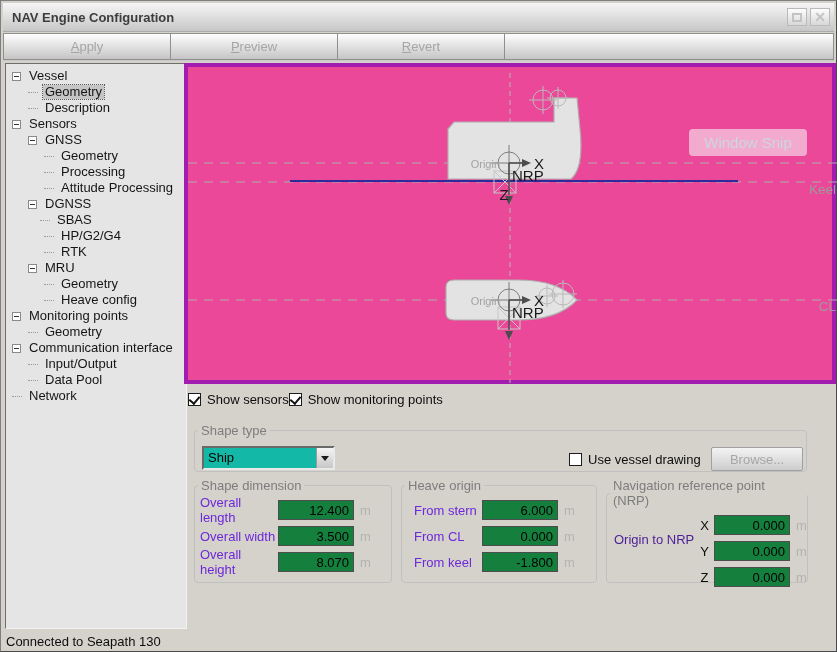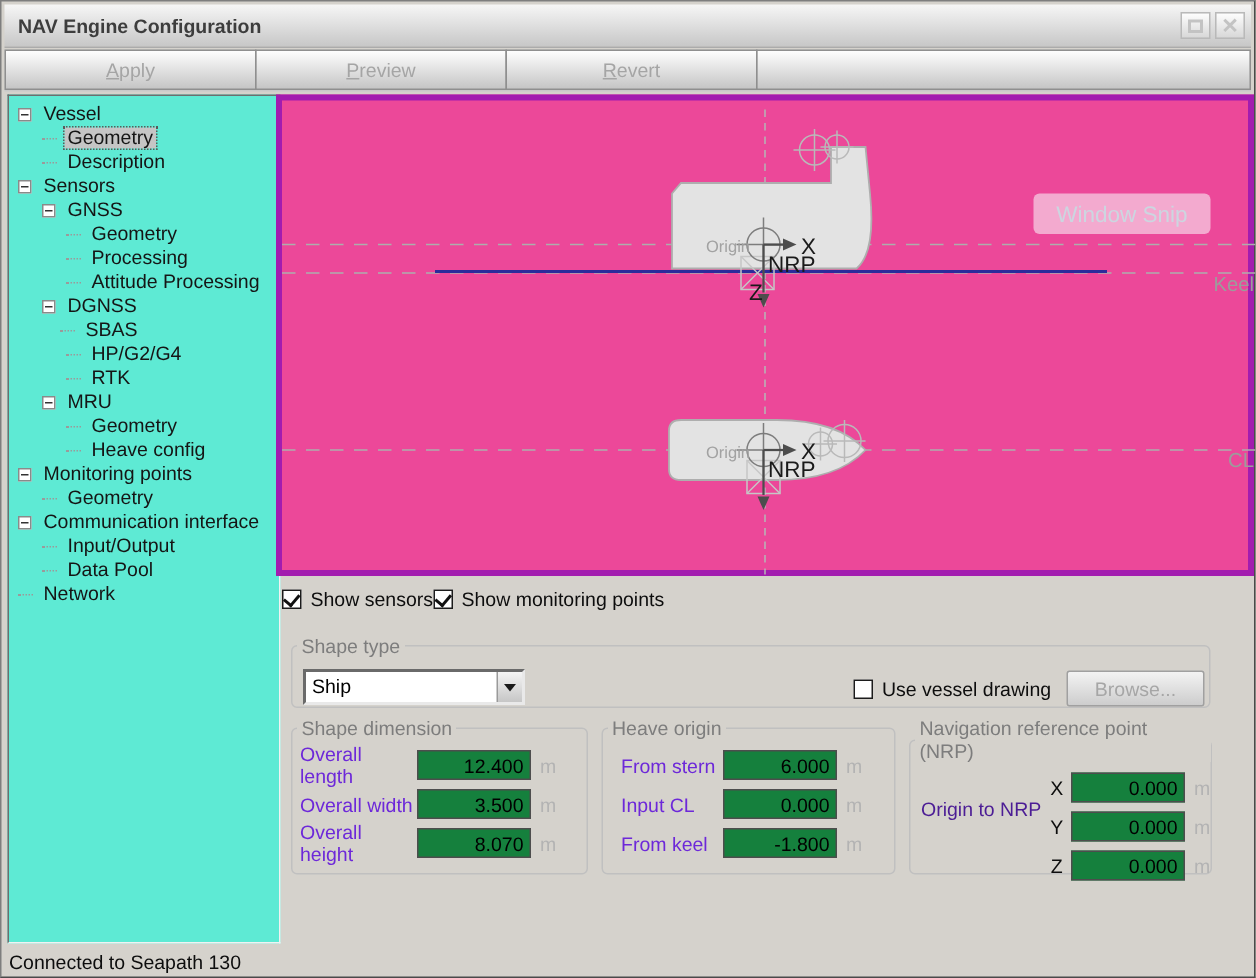--- a/index.html
+++ b/index.html
@@ -34,21 +34,21 @@
     background:linear-gradient(#fefefe,#c5c5c5);
     border:1px solid #8f8f8f;
     display:flex; align-items:center; justify-content:center;
     color:#a5a5a5; font-size:13px;
   }
   .tb-btn:first-child { margin-left:0; }
   .tb-fill { flex:1; }
   
   .tree {
     position:absolute; left:4px; top:62px; width:182px; height:566px;
-    background:#5eead4; border:1px solid; border-color:#6e6e6e #f2f2f2 #f2f2f2 #6e6e6e;
+    background:#e5e5e5; border:1px solid; border-color:#6e6e6e #f2f2f2 #f2f2f2 #6e6e6e;
     padding-top:4px; overflow:hidden;
   }
   .tree-item { height:16px; display:flex; align-items:center; white-space:nowrap; color:#151515; }
   .expander {
     width:9px; height:9px; min-width:9px; border:1px solid #8a8a8a; background:#fff;
     position:relative; margin-right:6px;
   }
   .expander::after { content:''; position:absolute; left:1px; right:1px; top:3px; height:1px; background:#333; }
   .leaf-dash { width:10px; min-width:10px; height:1px; border-top:1px dotted #9a9a9a; margin-right:5px; }
   .tlabel { padding:0 2px; line-height:14px; }
@@ -66,22 +66,22 @@
   .cb { width:13px; height:13px; min-width:13px; border:1px solid #1c1c1c; background:#fff; position:relative; margin-right:6px; }
   .cb.checked::after {
     content:''; position:absolute; left:2px; top:0px; width:5px; height:8px;
     border:solid #111; border-width:0 2px 2px 0; transform:rotate(40deg);
   }
   
   .fs { position:absolute; border:1px solid #c0c0c0; border-radius:4px; }
   .fs legend { color:#7d7d7d; padding:0 3px; margin-left:3px; font-size:13px; }
   .fs-shape-type { left:193px; top:422px; width:613px; height:49px; }
   .combo {
-    position:absolute; left:7px; top:8px; width:148px; height:24px;
-    border:2px solid; border-color:#6a6a6a #e9e9e9 #e9e9e9 #6a6a6a; background:#ffffff; display:flex;
+    position:absolute; left:7px; top:8px; width:133px; height:24px;
+    border:2px solid; border-color:#6a6a6a #e9e9e9 #e9e9e9 #6a6a6a; background:#14b8a6; display:flex;
   }
   .combo-text { flex:1; padding:2px 4px; color:#000; }
   .combo-btn {
     width:17px; background:linear-gradient(#f5f5f5,#c6c6c6); border-left:1px solid #9a9a9a;
     display:flex; align-items:center; justify-content:center;
   }
   .tri { width:0; height:0; border-left:4px solid transparent; border-right:4px solid transparent; border-top:5px solid #1a1a1a; }
   .uvd { position:absolute; left:374px; top:14px; }
   .browse-btn {
     position:absolute; left:516px; top:9px; width:92px; height:24px;
@@ -354,21 +354,21 @@
 
   <fieldset class="fs fs-survey">
     <legend>Heave origin</legend>
     <div class="rows">
         <div class="field-row">
           <span class="flabel">From stern</span>
           <input class="fvalue" value="6.000" style="">
           <span class="funit">m</span>
         </div>
         <div class="field-row">
-          <span class="flabel">Input CL</span>
+          <span class="flabel">From CL</span>
           <input class="fvalue" value="0.000" style="">
           <span class="funit">m</span>
         </div>
         <div class="field-row">
           <span class="flabel">From keel</span>
           <input class="fvalue" value="-1.800" style="">
           <span class="funit">m</span>
         </div>
       </div>
   </fieldset>

